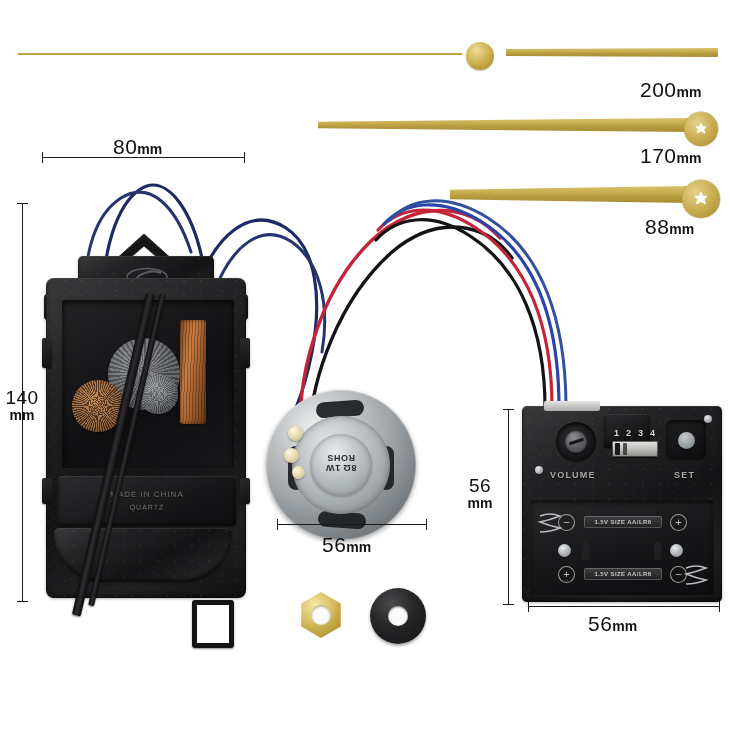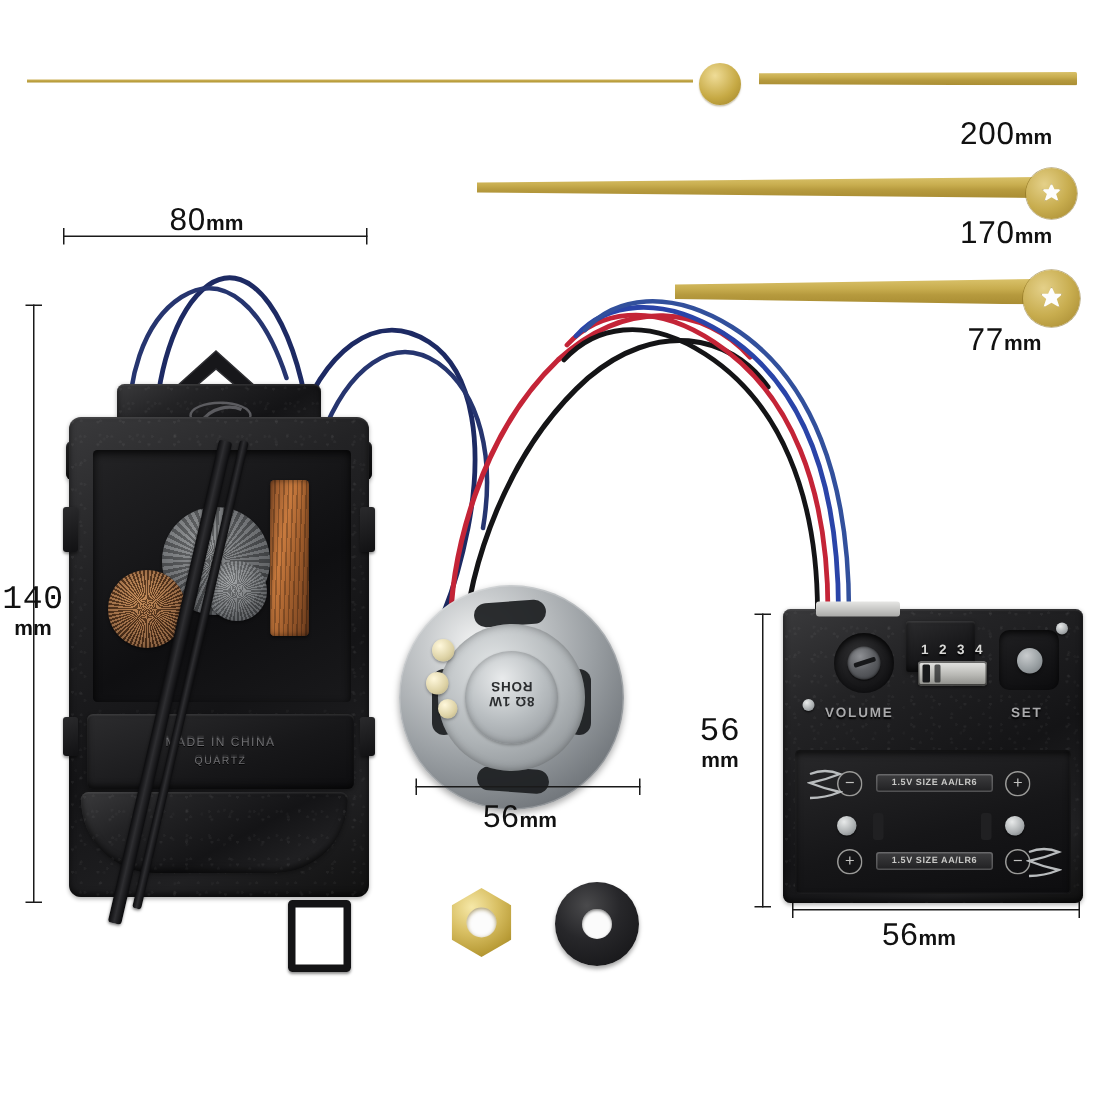--- a/index.html
+++ b/index.html
@@ -6,21 +6,21 @@
   body{width:730px;height:730px;position:relative;overflow:hidden;
        font-family:"Liberation Sans",sans-serif;color:#111;}
   .stage{position:absolute;inset:0;}
 
   
   .dim{position:absolute;font-family:"Liberation Sans",sans-serif;
        color:#111;white-space:nowrap;line-height:1;}
   .dim .num{font-size:21px;letter-spacing:.5px;}
   .dim .unit{font-size:14px;font-weight:bold;letter-spacing:0px;}
   .dim.stack{text-align:center;line-height:1.05;}
-  .dim.stack .num{display:block;font-size:22px;font-family:Liberation Mono, monospace;}
+  .dim.stack .num{display:block;font-size:19px;}
   .dim.stack .unit{display:block;font-size:14px;font-weight:bold;}
 
   
   .rule-h{position:absolute;height:1px;background:#1a1a1a;}
   .rule-h::before,.rule-h::after{content:"";position:absolute;top:-5px;
        width:1px;height:11px;background:#1a1a1a;}
   .rule-h::before{left:0;} .rule-h::after{right:0;}
   .rule-v{position:absolute;width:1px;background:#1a1a1a;}
   .rule-v::before,.rule-v::after{content:"";position:absolute;left:-5px;
        width:11px;height:1px;background:#1a1a1a;}
@@ -204,21 +204,21 @@
   </div>
 
   <div class="hand" style="left:450px;top:178px;width:270px;height:36px;">
     <div class="bar" style="left:0;top:8px;width:240px;height:17px;
                 clip-path:polygon(0% 22%,100% 0%,100% 100%,0% 78%);"></div>
     <div class="hub" style="left:232px;top:2px;width:38px;height:38px;"></div>
     <div class="hub-hole" style="left:243px;top:13px;width:16px;height:16px;
                 clip-path:polygon(50% 0%,64% 30%,97% 30%,72% 52%,84% 88%,50% 68%,16% 88%,28% 52%,3% 30%,36% 30%);"></div>
   </div>
   <div class="dim" style="left:645px;top:216px;">
-    <span class="num">77</span><span class="unit">mm</span>
+    <span class="num">88</span><span class="unit">mm</span>
   </div>
 
   <div class="rule-h" style="left:42px;top:157px;width:203px;"></div>
   <div class="dim" style="left:113px;top:136px;">
     <span class="num">80</span><span class="unit">mm</span>
   </div>
 
   <div class="rule-v" style="left:22px;top:203px;height:399px;"></div>
   <div class="dim stack" style="left:0px;top:388px;width:44px;">
     <span class="num">140</span>

